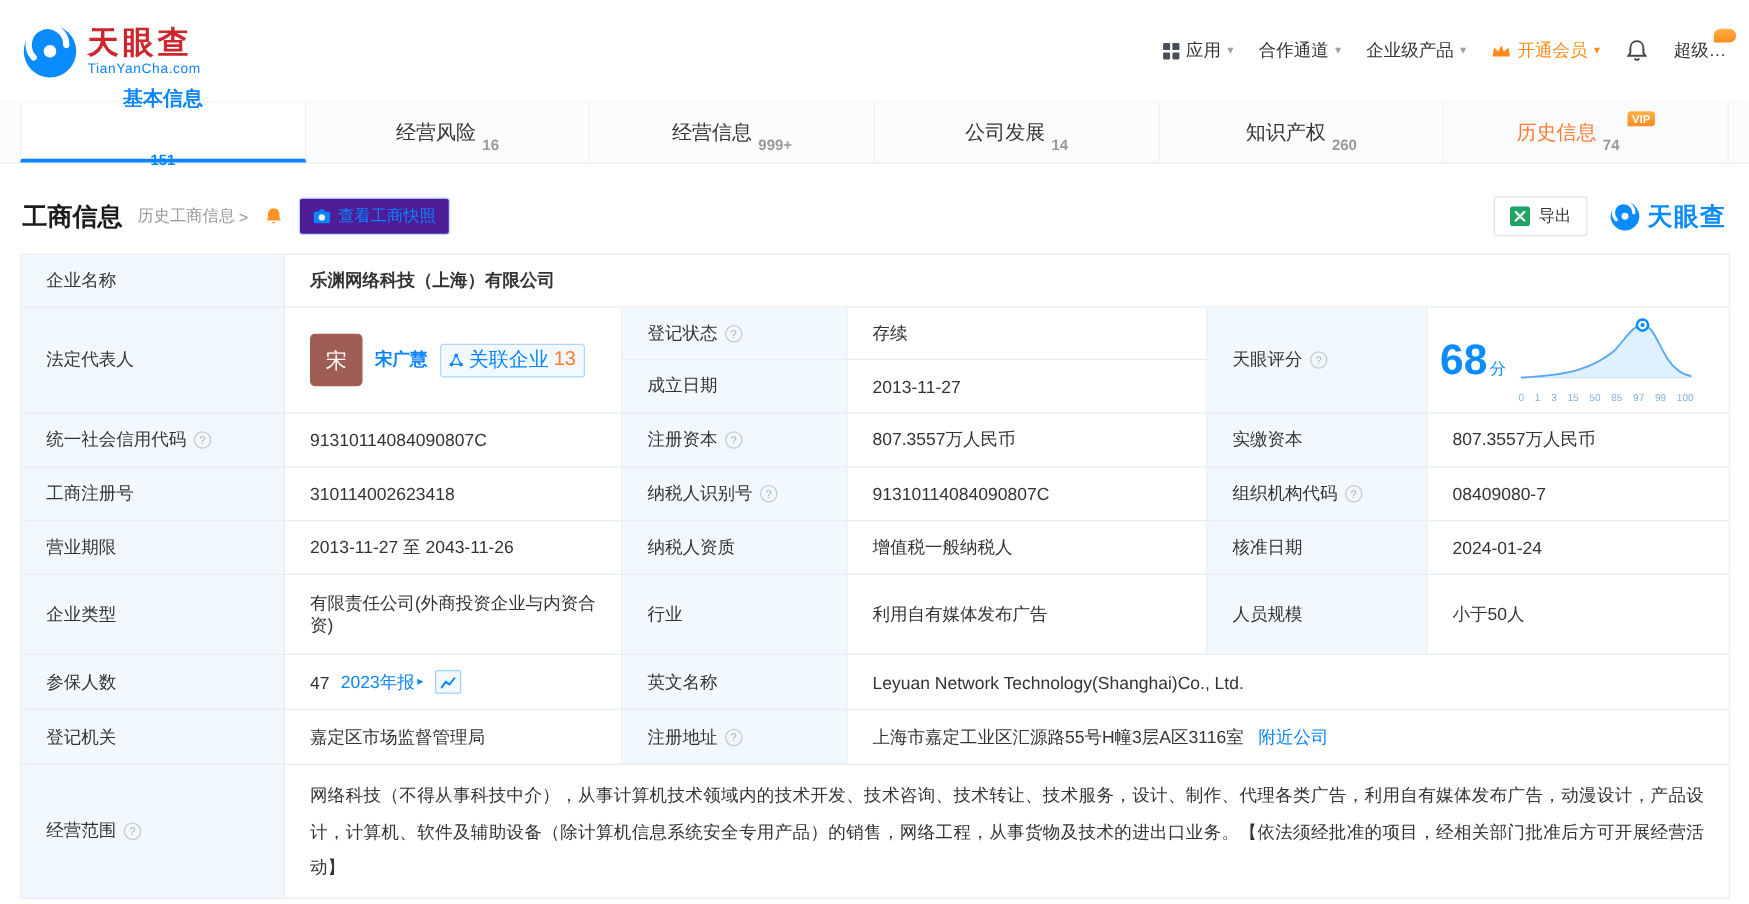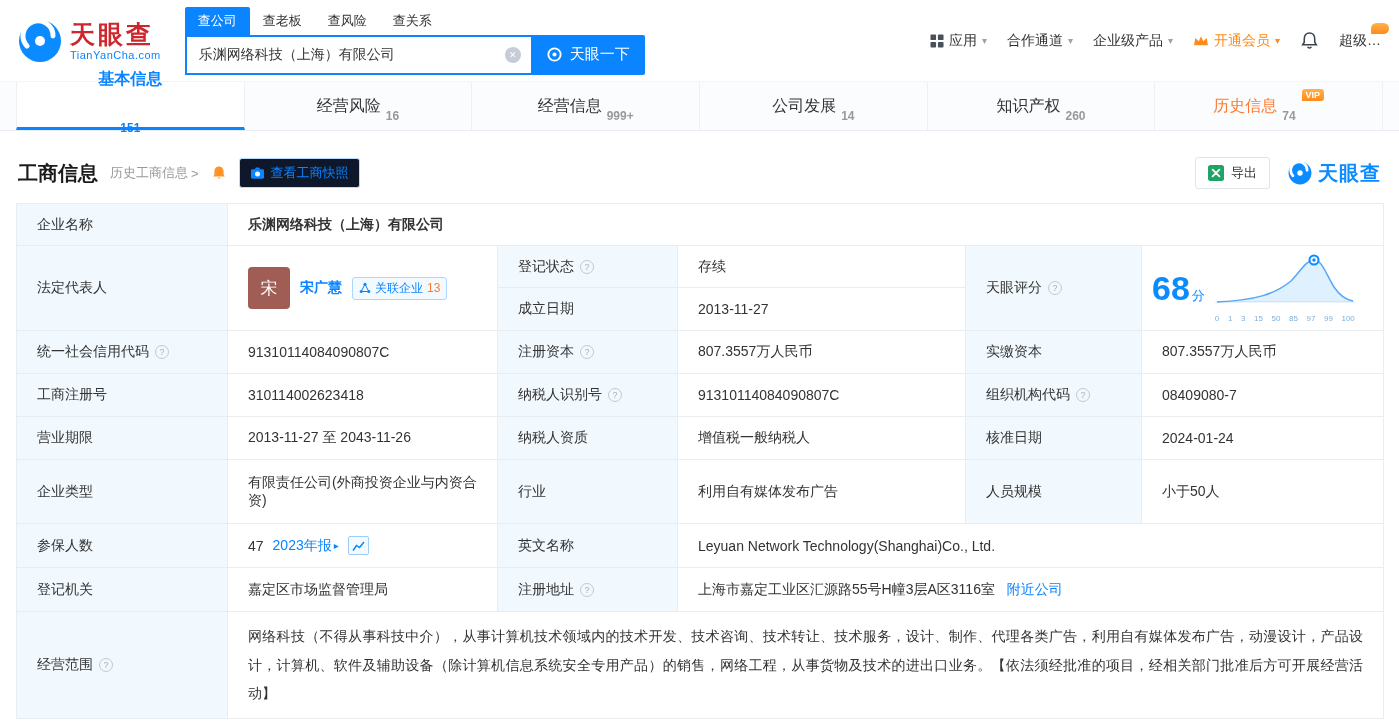--- a/index.html
+++ b/index.html
@@ -45,38 +45,38 @@
   .tab.active .tab-label { color:#0a84ff; }
   .tab-count { font-size:12px; color:#999; position:relative; top:-6px; font-weight:bold;margin-top:32px; }
   .tab.active .tab-count { color:#0a84ff; }
   .tab.history .tab-label { color:#ff7a2f; }
   .vip-badge { background:linear-gradient(#ffb14d,#ff8b1a); color:#fff; font-size:9px; font-weight:bold; padding:1px 4px; border-radius:3px 3px 3px 0; position:relative; top:-11px; margin-left:1px; }
 
   
   .section-head { display:flex; align-items:center; margin:26px 18px 14px 18px; gap:12px; }
   .sec-title { font-size:20px; color:#1b1b1b; font-weight:bold; }
   .history-link { font-size:13px; color:#999; cursor:pointer; display:flex; align-items:center; gap:3px; }
-  .snapshot-btn { display:flex; align-items:center; gap:6px; background:#0f172a; border:1px solid #b9dcff; color:#0a84ff; font-size:13px; padding:5px 10px; border-radius:3px; cursor:pointer; font-family:inherit; }
+  .snapshot-btn { display:flex; align-items:center; gap:6px; background:#4c1d95; border:1px solid #b9dcff; color:#0a84ff; font-size:13px; padding:5px 10px; border-radius:3px; cursor:pointer; font-family:inherit; }
   .head-right { margin-left:auto; display:flex; align-items:center; gap:18px; }
   .export-btn { display:flex; align-items:center; gap:7px; background:#fff; border:1px solid #e0e3e8; font-size:13px; color:#333; padding:6px 12px; border-radius:3px; cursor:pointer; font-family:inherit; }
   .watermark { display:flex; align-items:center; gap:6px; color:#0a8bff; font-weight:bold; font-size:20px; letter-spacing:1px; }
 
   
   .info-table { border-collapse:collapse; margin:0 16px 24px 16px; width:1367px; table-layout:fixed; }
   .info-table td { border:1px solid #e8edf1; font-size:14px; padding:10px 20px; vertical-align:middle; }
   td.lbl { background:#f2f9fe; color:#333; }
   td.val { background:#fff; color:#333; }
   .green { color:#00b365; }
   .bold { font-weight:600; }
   .help { display:inline-flex; align-items:center; justify-content:center; width:14px; height:14px; border:1px solid #c3c9d0; border-radius:50%; color:#a8b0b9; font-size:9px; margin-left:6px; vertical-align:1px; cursor:pointer; }
 
   .rep { display:flex; align-items:center; gap:10px; }
   .avatar { width:42px; height:42px; border-radius:4px; background:#a05d55; color:#fff; font-size:17px; display:flex; align-items:center; justify-content:center; cursor:pointer; flex:none; }
   .rep-name { color:#0a84ff; font-weight:600; cursor:pointer; }
-  .rep-badge { display:inline-flex; align-items:center; gap:4px; border:1px solid #aed5ff; background:#f3faff; border-radius:3px; padding:2px 6px; font-size:12px; color:#0a84ff; cursor:pointer; white-space:nowrap; }
+  .rep-badge { display:inline-flex; align-items:center; gap:4px; border:1px solid #aed5ff; background:#f3faff; border-radius:3px; padding:2px 6px; font-size:16px; color:#0a84ff; cursor:pointer; white-space:nowrap; }
   .rep-count { color:#ff7a2f; }
 
   .score-cell { padding:6px 10px !important; }
   .score-wrap { display:flex; align-items:center; gap:10px; justify-content:flex-start; }
   .score-num { white-space:nowrap; }
   .score-num .n { font-size:34px; font-weight:bold; color:#0a8bff; }
   .score-num .u { font-size:13px; color:#0a8bff; margin-left:2px; }
   .axis { display:flex; justify-content:space-between; width:140px; font-size:8px; color:#7fb0dd; margin-top:1px; }
 
   .insured { display:flex; align-items:center; gap:9px; }
@@ -97,41 +97,20 @@
       <path d="M9 27 A 15 15 0 1 1 35 17" stroke="#fff" stroke-width="5" fill="none" stroke-linecap="round"></path>
       <circle cx="22" cy="22" r="5" fill="#fff"></circle>
     </svg>
     <div class="logo-text">
       <div class="brand">天眼查</div>
       <div class="domain">TianYanCha.com</div>
     </div>
   </div>
 
 
-  <div class="search-area">
-    <div class="search-tabs">
-      <span class="search-tab active">查公司</span>
-      <span class="search-tab">查老板</span>
-      <span class="search-tab">查风险</span>
-      <span class="search-tab">查关系</span>
-    </div>
-    <div class="search-row">
-      <div class="search-input-wrap">
-        <input class="search-input" value="乐渊网络科技（上海）有限公司" style="">
-        <span class="clear-icon">✕</span>
-      </div>
-      <button class="search-btn">
-        <svg width="17" height="17" viewBox="0 0 18 18">
-          <circle cx="9" cy="9" r="6.5" stroke="#fff" stroke-width="2" fill="none"></circle>
-          <circle cx="9" cy="9" r="2.2" fill="#fff"></circle>
-        </svg>
-        <span>天眼一下</span>
-      </button>
-    </div>
-  </div>
 
   <nav class="top-nav">
     <div class="nav-item">
       <svg width="14" height="14" viewBox="0 0 15 15">
           <g fill="#49505a">
             <rect x="0.5" y="0.5" width="6" height="6" rx="1"></rect>
             <rect x="8.5" y="0.5" width="6" height="6" rx="1"></rect>
             <rect x="0.5" y="8.5" width="6" height="6" rx="1"></rect>
             <rect x="8.5" y="8.5" width="6" height="6" rx="1"></rect>
           </g>

